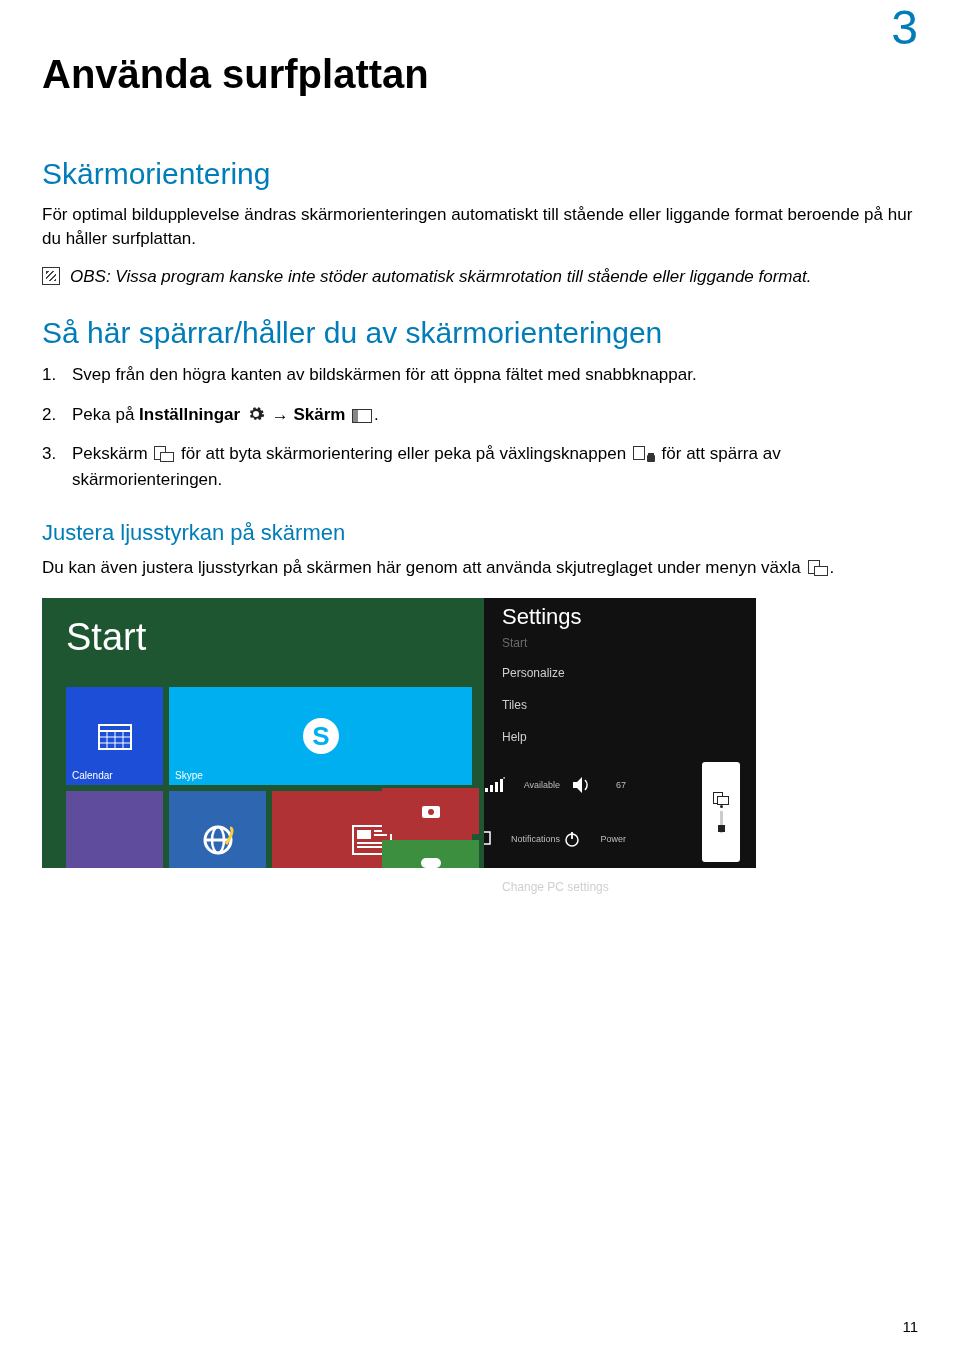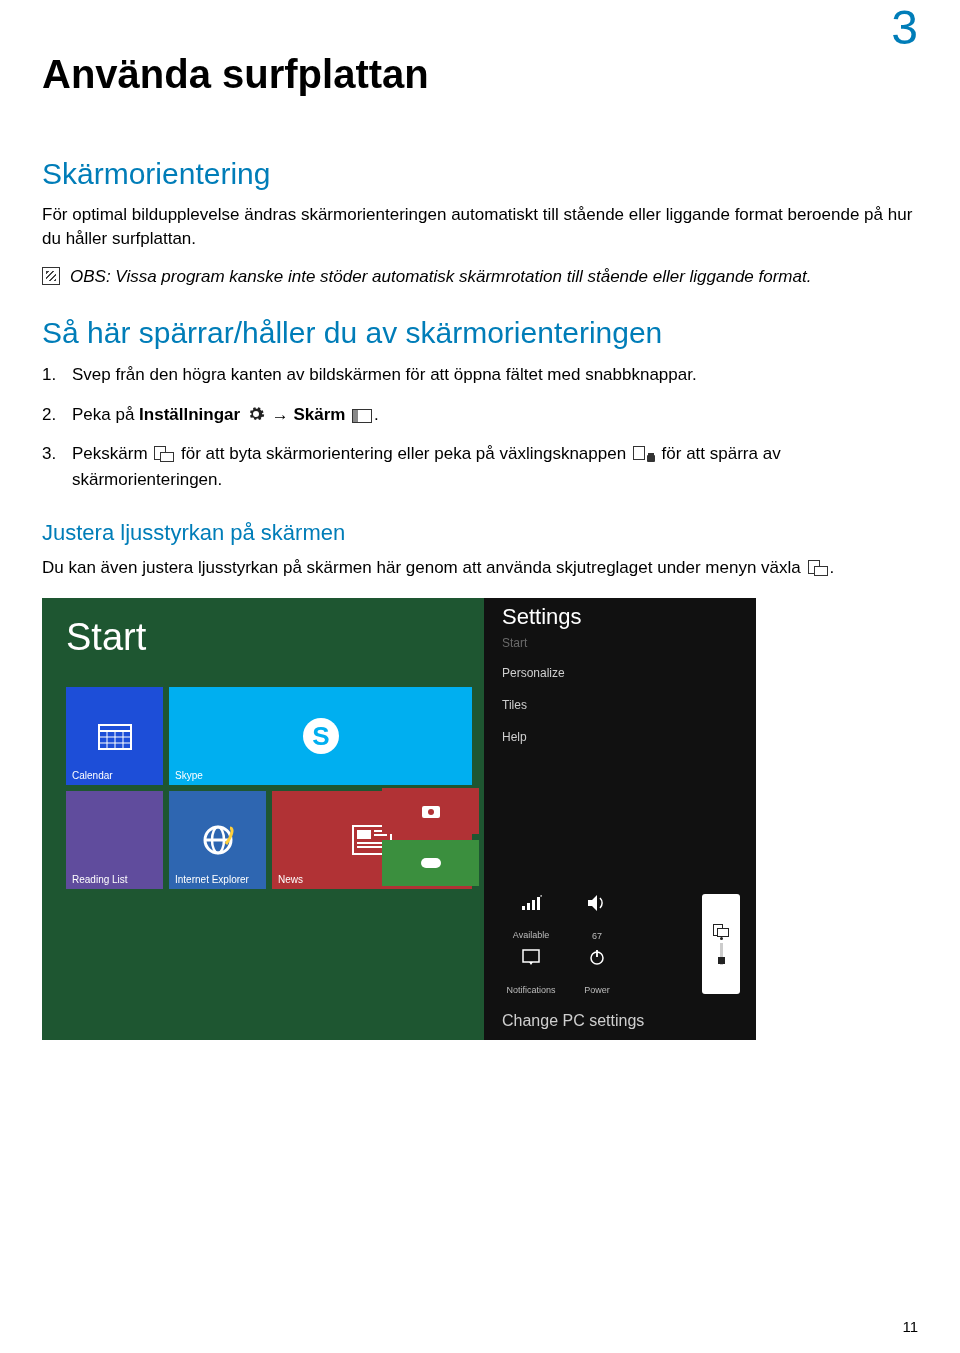--- a/index.html
+++ b/index.html
@@ -92,21 +92,21 @@
   .icon-rotate-lock::after {
     content:""; position:absolute; right:0; bottom:0; width:8px; height:7px; background:#333; border-radius:1px;
     box-shadow: 0 -3px 0 -1px #333;
   }
   b { font-weight: 600; }
 
   
   .shot {
     margin-top: 18px;
     width: 714px;
-    height: 442px;
+    height: 270px;
     display: flex;
     font-family: "Segoe UI", sans-serif;
   }
   .start-area {
     flex: 1 1 auto;
     background: #1e5631;
     padding: 18px 12px 12px 24px;
     position: relative;
     overflow: hidden;
   }
@@ -144,33 +144,33 @@
     flex-direction: column;
   }
   .charm h4 { font-size: 22px; font-weight: 300; margin-bottom: 6px; }
   .charm .sub { color:#6a6a6a; font-size:12px; margin-bottom:16px; }
   .charm .mitem { color:#cfcfcf; font-size:12px; margin-bottom:18px; }
   .charm .spacer { flex:1; }
   .quick-grid {
     display:grid; grid-template-columns: repeat(3, 58px); grid-auto-rows: 46px;
     gap: 8px 8px; justify-content: start; margin-bottom: 10px;
   }
-  .qitem { display:flex; flex-direction:column; align-items:center; justify-content:flex-start; gap:19px; font-size:9px; color:#bdbdbd; }
+  .qitem { display:flex; flex-direction:row; align-items:center; justify-content:flex-end; gap:19px; font-size:9px; color:#bdbdbd; }
   .qitem .qi { width:34px; height:26px; display:flex; align-items:center; justify-content:center; }
   .qbright {
     background:#fff; border-radius:3px;
     display:flex; flex-direction:column; align-items:center; justify-content:center; gap:1px;
   }
   .qbright .rot { width:16px; height:12px; position:relative; }
   .qbright .rot::before { content:""; position:absolute; left:0; top:0; width:8px; height:10px; border:1.2px solid #222; }
   .qbright .rot::after { content:""; position:absolute; left:4px; top:4px; width:10px; height:7px; border:1.2px solid #222; background:#fff;}
   .qbright .dot { width:3px; height:3px; background:#222; border-radius:50%; }
   .qbright .bar { width:3px; height:22px; background:#ccc; position:relative; margin-top:2px;}
   .qbright .bar::after { content:""; position:absolute; left:-2px; top:14px; width:7px; height:7px; background:#222; }
-  .change-link { font-size:16px; color:#cfcfcf; margin-top:8px; }
+  .change-link { font-size:12px; color:#cfcfcf; margin-top:8px; }
   .pagenum { position:absolute; bottom:18px; right:42px; font-size:15px; }
 
   svg { display:block; }
 </style>
 </head>
 <body>
 
 <div class="chapter-num">3</div>
 
 <h1>Använda surfplattan</h1>

